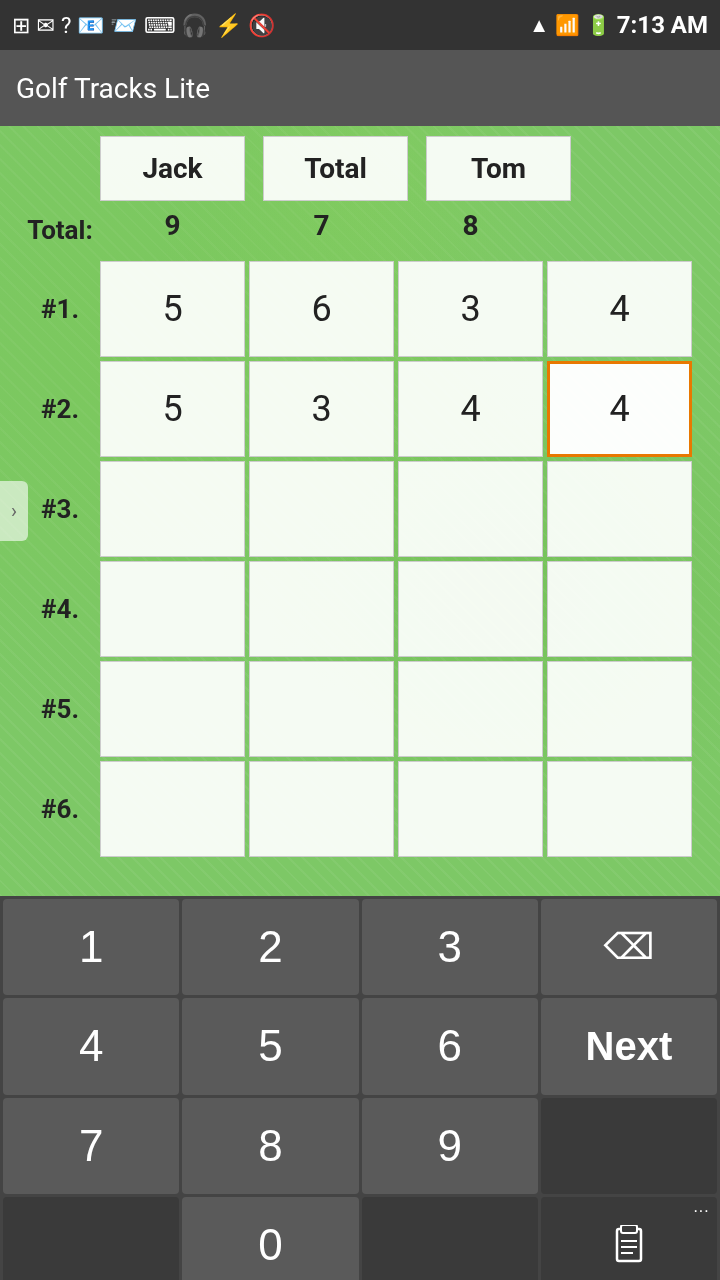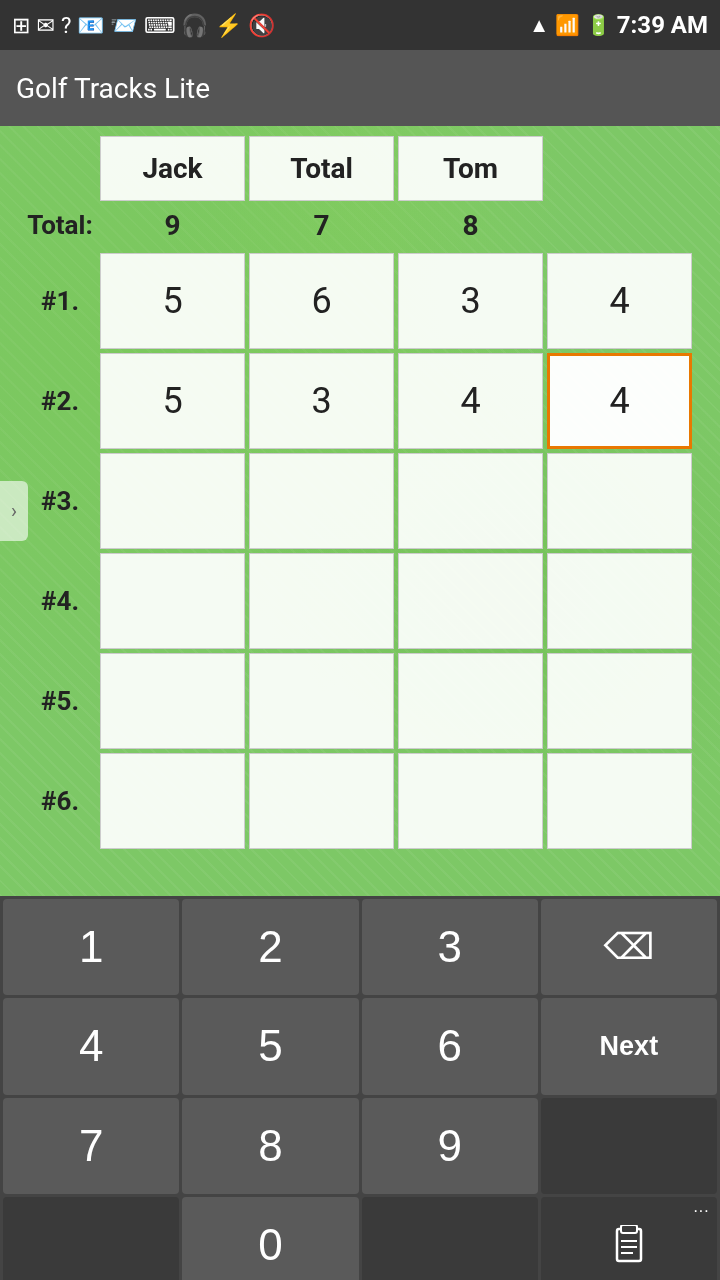--- a/index.html
+++ b/index.html
@@ -84,28 +84,28 @@
       width: 145px;
       height: 65px;
       background: rgba(255,255,255,0.92);
       border: 1px solid #ccc;
       display: flex;
       align-items: center;
       justify-content: center;
       font-size: 28px;
       font-weight: bold;
       color: #222;
-      margin-right: 4px;
+      margin-right: 18px;
     }
 
     
     .total-row {
       display: flex;
-      align-items: center;
-      margin-bottom: 8px;
+      align-items: flex-end;
+      margin-bottom: 16px;
     }
     .row-label {
       width: 80px;
       text-align: center;
       font-size: 26px;
       color: #222;
       font-weight: bold;
     }
     .total-cell {
       width: 145px;
@@ -181,21 +181,21 @@
       display: flex;
       align-items: center;
       justify-content: center;
       font-size: 44px;
       color: white;
       cursor: pointer;
       font-weight: 300;
     }
     .key-btn.next-btn {
       background: #5a5a5a;
-      font-size: 27px;
+      font-size: 40px;
       font-weight: bold;
     }
     .key-btn.backspace-btn {
       background: #5a5a5a;
       font-size: 32px;
     }
     .key-btn.empty-key {
       background: #3a3a3a;
     }
     .key-btn.clipboard-btn {
@@ -216,21 +216,21 @@
     <span>📨</span>
     <span>⌨</span>
     <span>🎧</span>
     <span>⚡</span>
     <span>🔇</span>
   </div>
   <div class="status-right">
     <span style="font-size:20px">▲</span>
     <span style="font-size:20px">📶</span>
     <span style="font-size:20px">🔋</span>
-    <span>7:39 AM</span>
+    <span>7:13 AM</span>
   </div>
 </div>
 
 <div class="title-bar">
   <span>Golf Tracks Lite</span>
 </div>
 
 <div class="golf-area">
 
   <div class="left-chevron">›</div>

